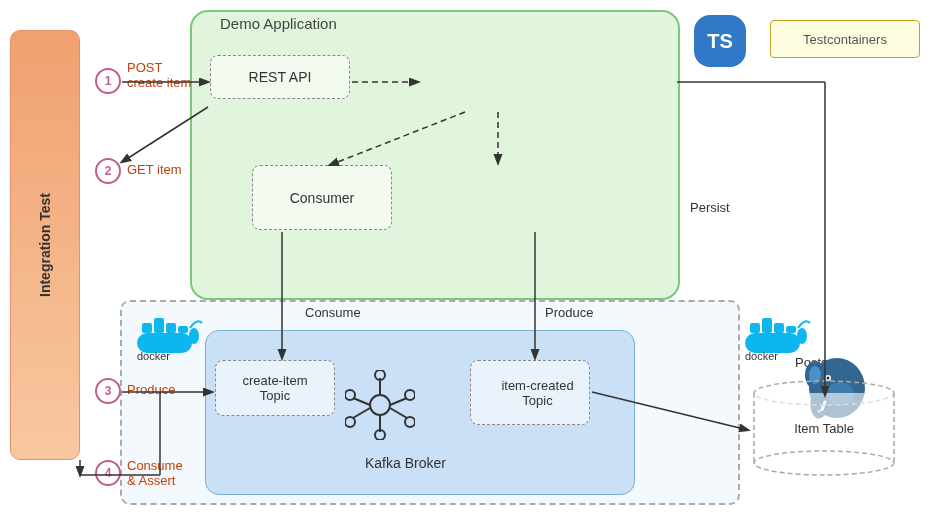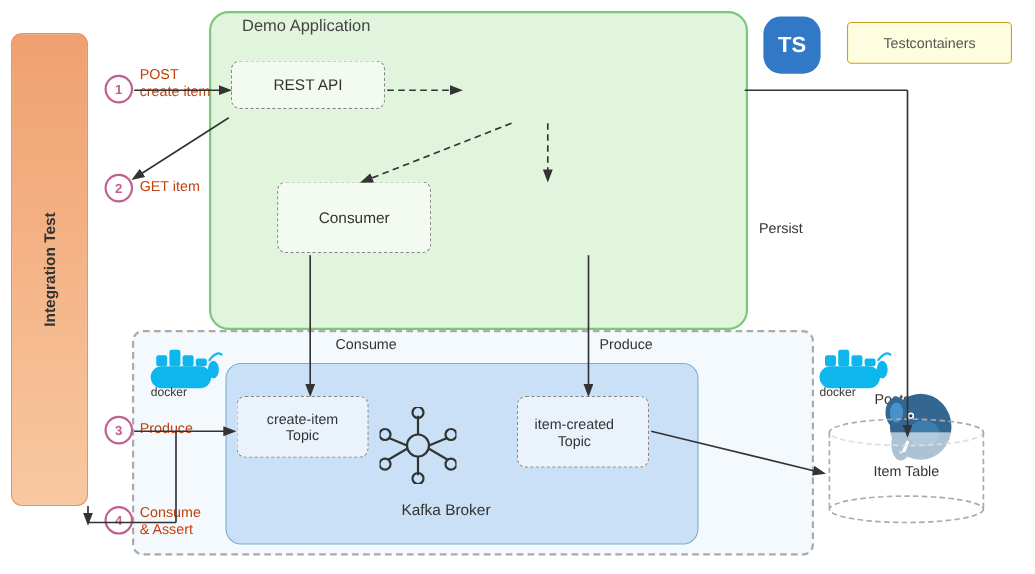--- a/index.html
+++ b/index.html
@@ -201,20 +201,21 @@
       position: absolute;
       left: 470px;
       top: 360px;
       width: 120px;
       height: 65px;
       border: 1.5px dashed #888;
       border-radius: 8px;
       background: rgba(255,255,255,0.6);
       display: flex;
       align-items: center;
+      justify-content: center;
       text-align: center;
       font-size: 13px;
       color: #333;
       padding-left: 15px;
     }
 
     .postgres-label {
       position: absolute;
       left: 795px;
       top: 355px;

